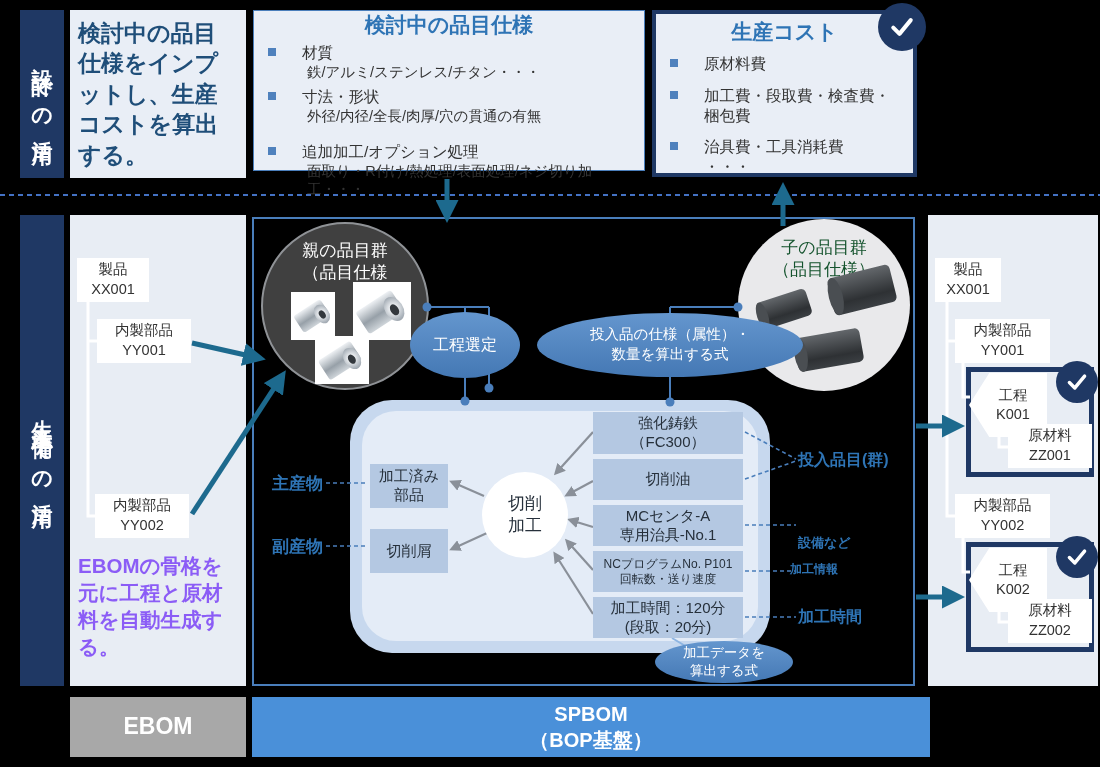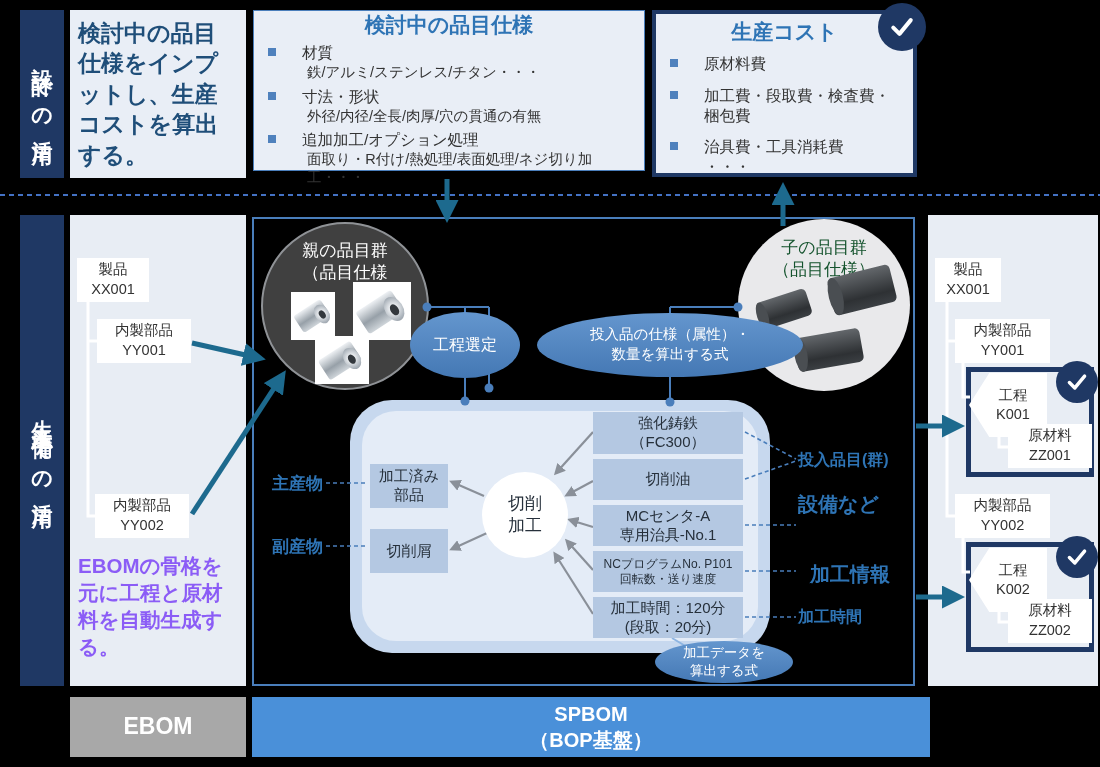--- a/index.html
+++ b/index.html
@@ -54,21 +54,21 @@
         <div class="detail">鉄/アルミ/ステンレス/チタン・・・</div>
         </div>
     </div>
     <div class="bullet" style="margin-top:6px;">
       <span class="sq"></span>
       <div class="btxt">
           <div>寸法・形状</div>
         <div class="detail">外径/内径/全長/肉厚/穴の貫通の有無</div>
         </div>
     </div>
-    <div class="bullet" style="margin-top:4px;">
+    <div class="bullet" style="margin-top:16px;">
       <span class="sq"></span>
       <div class="btxt">
           <div>追加加工/オプション処理</div>
         <div class="detail">面取り・R付け/熱処理/表面処理/ネジ切り加工・・・</div>
         </div>
     </div>
   </div>
 
   <div class="abs topbox" style="left:652px;top:10px;width:265px;height:167px;border:4px solid #1f3864;box-sizing:border-box;padding:4px 14px 0 14px;">
     <div class="lbl" style="text-align:center;font-size:21px;margin-bottom:8px;">生産コスト</div>
@@ -262,22 +262,22 @@
   <div class="abs bluebox flexc t" style="left:593px;top:505px;width:150px;height:41px;">MCセンタ-A
 専用治具-No.1</div>
   <div class="abs bluebox flexc t" style="left:593px;top:551px;width:150px;height:41px;font-size:12px;">NCプログラムNo. P101
 回転数・送り速度</div>
   <div class="abs bluebox flexc t" style="left:593px;top:597px;width:150px;height:41px;">加工時間：120分
 (段取：20分)</div>
 
   <div class="abs lbl" style="left:272px;top:472px;font-size:17px;">主産物</div>
   <div class="abs lbl" style="left:272px;top:535px;font-size:17px;">副産物</div>
   <div class="abs lbl" style="left:798px;top:450px;font-size:16px;">投入品目(群)</div>
-  <div class="abs lbl" style="left:798px;top:491px;font-size:20px;">設備など</div>
-  <div class="abs lbl" style="left:810px;top:561px;font-size:20px;">加工情報</div>
+  <div class="abs lbl" style="left:798px;top:534px;font-size:13px;">設備など</div>
+  <div class="abs lbl" style="left:790px;top:561px;font-size:12px;">加工情報</div>
   <div class="abs lbl" style="left:798px;top:607px;font-size:16px;">加工時間</div>
 
   <div class="abs footerbar flexc" style="left:70px;top:697px;width:176px;height:60px;background:#a8a8a8;font-size:23px;">
     <span>EBOM</span>
   </div>
   <div class="abs footerbar flexc t" style="left:252px;top:697px;width:678px;height:60px;background:#4a90d9;font-size:20px;">
     <span class="t">SPBOM
 （BOP基盤）</span>
   </div>
 

